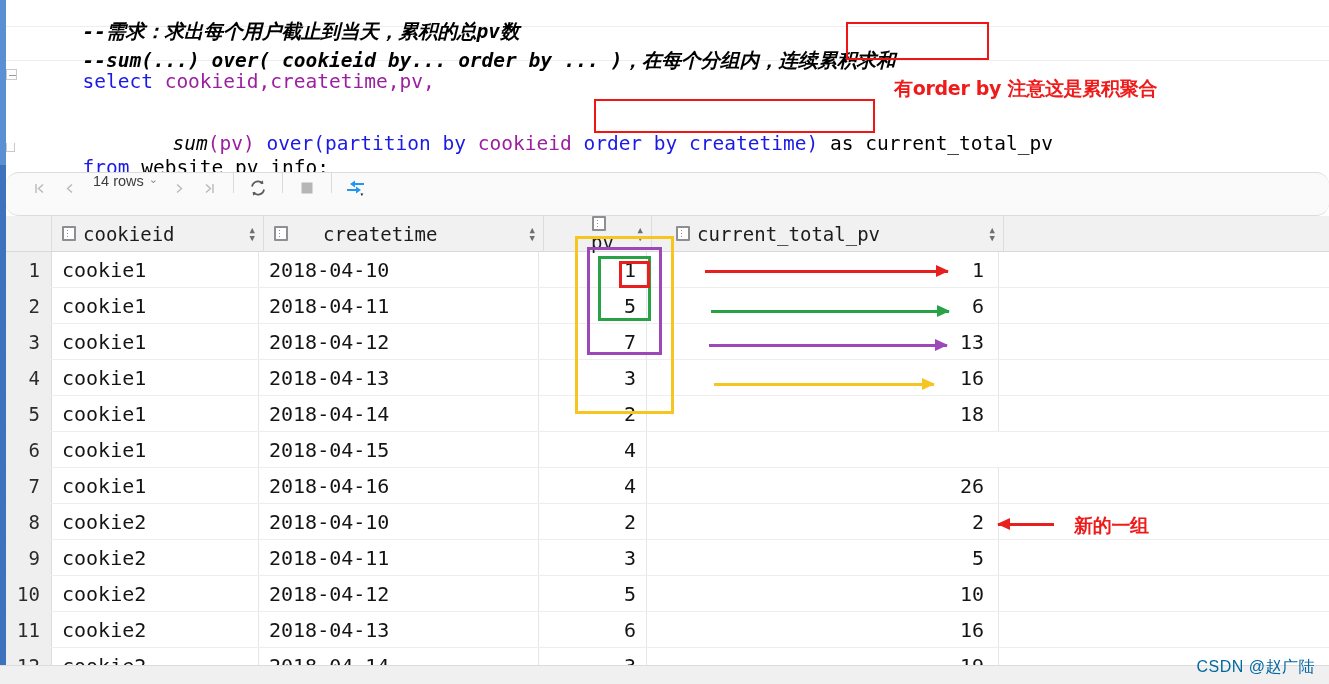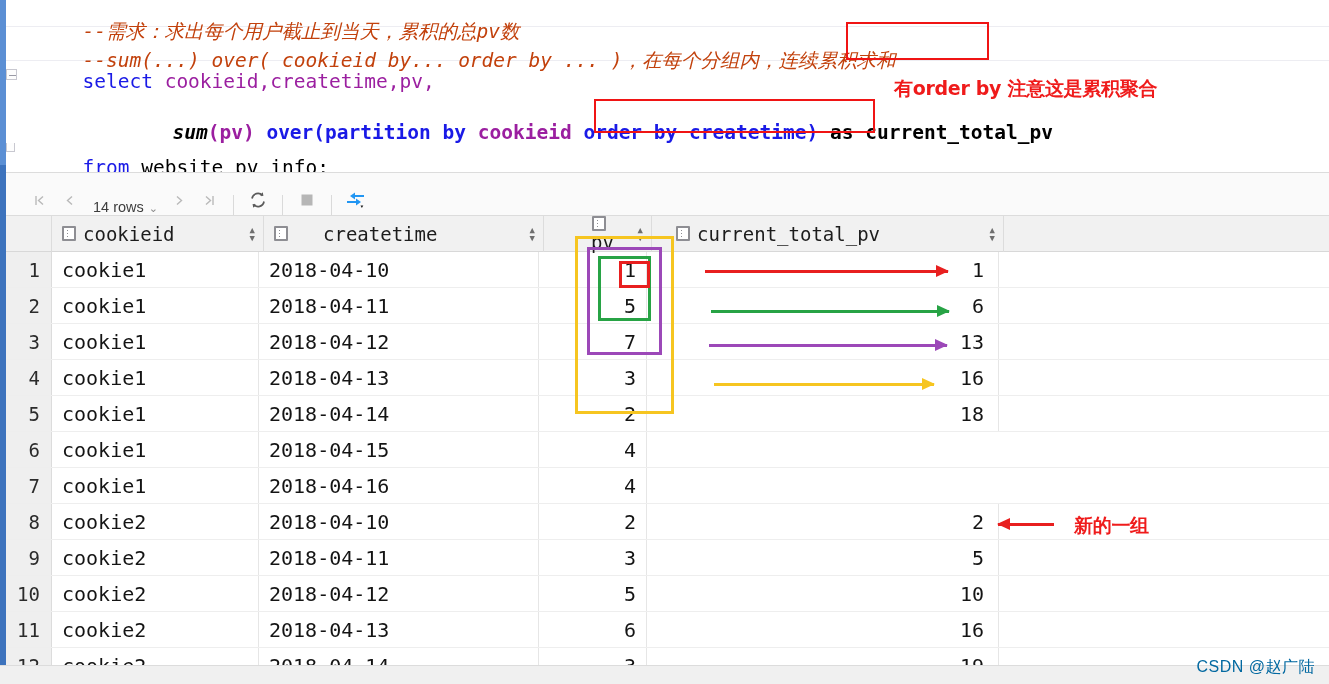--- a/index.html
+++ b/index.html
@@ -20,24 +20,24 @@
   .code-line {
     position:absolute;
     font-family: "DejaVu Sans Mono", monospace;
     font-size: 19.5px;
     white-space: pre;
     line-height: 1;
   }
   .ln1 { left:6px; top:2px; }
   .ln2 { left:6px; top:31px; }
   .ln3 { left:6px; top:52px; }
-  .ln4 { left:96px; top:103px;font-weight:bold; }
+  .ln4 { left:96px; top:114px; }
   .ln5 { left:6px; top:138px; }
 
-  .cmt { color:#c2410c; font-style:italic; }
+  .cmt { color:#000000; font-style:italic;font-weight:bold; }
   .kw  { color:#1a1ae6; }
   .ident { color:#000000; }
   .col { color:#9b1fa0; }
   .fn  { color:#000; font-style:italic; }
 
   .fold {
     position:absolute; width:11px; height:11px;
     border:1px solid #c8c8d0; background:#fdfdfd;
   }
   .fold::after{
@@ -62,21 +62,21 @@
     font-family:"DejaVu Sans", sans-serif;
     white-space:nowrap;
     text-shadow: 0 0 2px #fff, 0 0 2px #fff, 0 0 3px #fff;
     letter-spacing:-0.3px;
   }
 
   
   .toolbar {
     position:absolute; left:6px; top:172px; width:1323px; height:44px;
     background:#fafafa; border-top:1px solid #dcdcdc; border-bottom:1px solid #dcdcdc;
-    display:flex; align-items:flex-end; padding-left:18px; gap:0;
+    display:flex; align-items:flex-start; padding-left:18px; gap:0;border-radius:13px;
   }
   .tb-btn {
     width:30px; height:30px; display:flex; align-items:center; justify-content:center;
     color:#b9b9b9; font-size:17px; font-family:"DejaVu Sans", sans-serif;
   }
   .rows-label {
     font-size:14.5px; color:#3d3d3d; font-family:"Liberation Sans", sans-serif;
     padding:0 5px 0 9px; white-space:nowrap;
   }
   .caret { color:#8a8a8a; font-size:11px; padding-right:6px; }
@@ -343,20 +343,21 @@
           <div class="gcell c-cookie">cookie1</div>
           <div class="gcell c-time">2018-04-15</div>
           <div class="gcell c-pv">4</div>
           <div class="gcell c-rest"></div>
         </div>
         <div class="grow">
           <div class="gcell c-num">7</div>
           <div class="gcell c-cookie">cookie1</div>
           <div class="gcell c-time">2018-04-16</div>
           <div class="gcell c-pv">4</div>
+          <div class="gcell c-total">26</div>
           <div class="gcell c-rest"></div>
         </div>
         <div class="grow">
           <div class="gcell c-num">8</div>
           <div class="gcell c-cookie">cookie2</div>
           <div class="gcell c-time">2018-04-10</div>
           <div class="gcell c-pv">2</div>
           <div class="gcell c-total">2</div>
           <div class="gcell c-rest"></div>
         </div>

